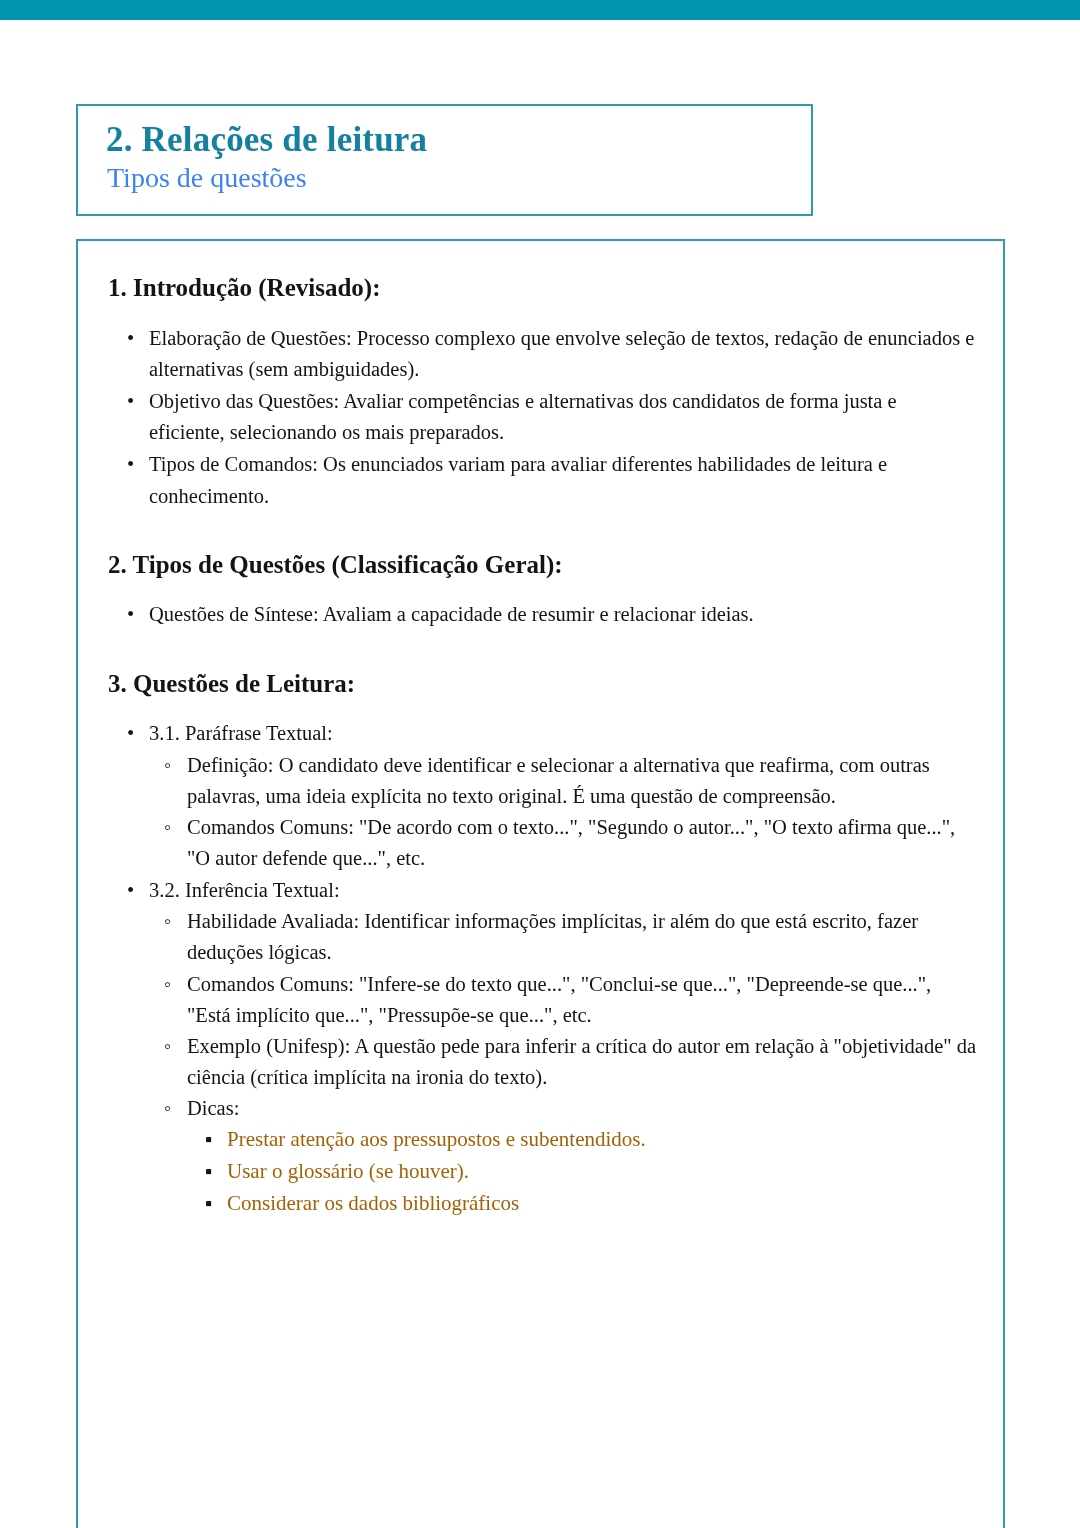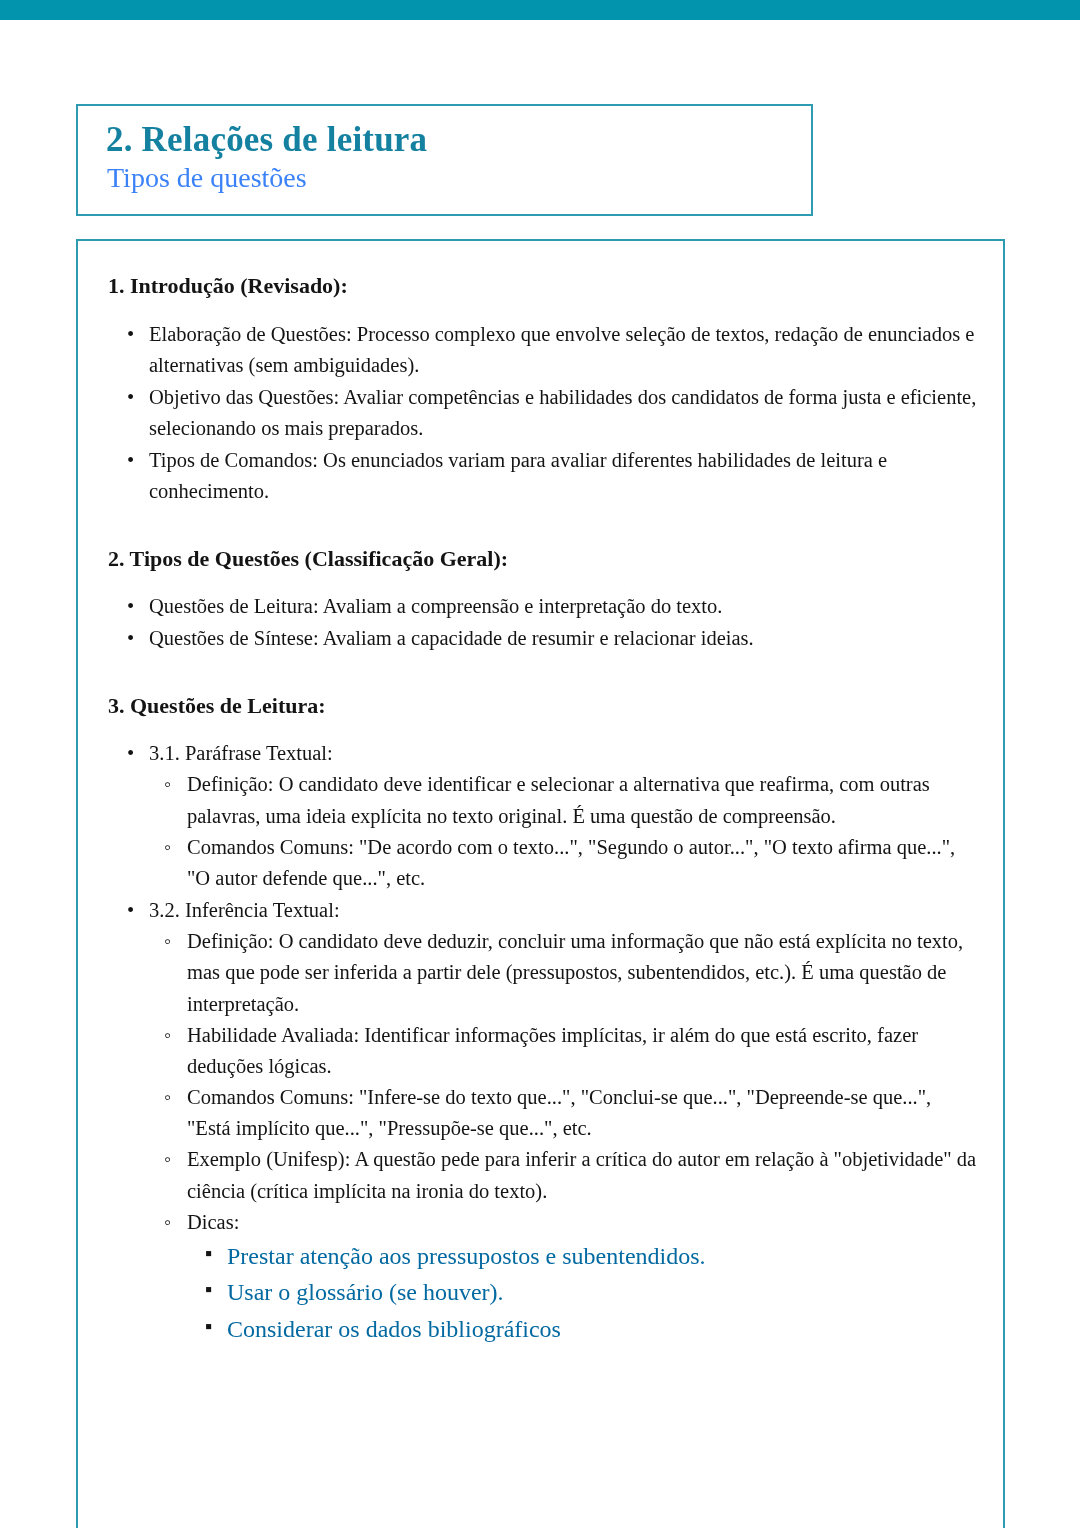--- a/index.html
+++ b/index.html
@@ -80,21 +80,21 @@
     box-sizing: border-box;
     background: #ffffff;
     overflow: hidden;
   }
   .content-inner {
     padding: 30px 26px 0 30px;
   }
 
   
   .section-heading {
-    font-size: 22px;
+    font-size: 25px;
     font-weight: 700;
     color: #141414;
     margin: 0 0 6px 0;
     line-height: 1.35;
   }
   .section-heading.gap {
     margin-top: 36px;
   }
 
   
@@ -144,23 +144,23 @@
   }
 
   ul.lvl3 {
     list-style: none;
     margin: 0;
     padding: 0;
   }
   ul.lvl3 > li {
     position: relative;
     padding-left: 40px;
-    font-size: 24px;
-    line-height: 1.52;
-    color: #0369a1;
+    font-size: 21px;
+    line-height: 1.52;
+    color: #a16207;
   }
   ul.lvl3 > li > .txt::before {
     content: "\25AA";
     position: absolute;
     left: 18px;
     top: 0;
     font-size: 20.5px;
     line-height: 1.52;
     color: #141414;
   }
@@ -181,33 +181,30 @@
 
   <div class="content-card">
     <div class="content-inner">
 
       <div class="section-heading">1. Introdução (Revisado):</div>
       <ul class="lvl1">
         <li>
           <span class="txt">Elaboração de Questões: Processo complexo que envolve seleção de textos, redação de enunciados e alternativas (sem ambiguidades).</span>
         </li>
         <li>
-          <span class="txt">Objetivo das Questões: Avaliar competências e habilidades dos candidatos de forma justa e eficiente, selecionando os mais preparados.</span>
+          <span class="txt">Objetivo das Questões: Avaliar competências e alternativas dos candidatos de forma justa e eficiente, selecionando os mais preparados.</span>
         </li>
         <li>
           <span class="txt">Tipos de Comandos: Os enunciados variam para avaliar diferentes habilidades de leitura e conhecimento.</span>
         </li>
       </ul>
 
       <div class="section-heading gap">2. Tipos de Questões (Classificação Geral):</div>
       <ul class="lvl1">
         <li>
-          <span class="txt">Questões de Leitura: Avaliam a compreensão e interpretação do texto.</span>
-        </li>
-        <li>
           <span class="txt">Questões de Síntese: Avaliam a capacidade de resumir e relacionar ideias.</span>
         </li>
       </ul>
 
       <div class="section-heading gap">3. Questões de Leitura:</div>
       <ul class="lvl1">
 
         <li>
           <span class="txt">3.1. Paráfrase Textual:</span>
           <ul class="lvl2">
@@ -216,23 +213,20 @@
             </li>
             <li>
               <span class="txt">Comandos Comuns: "De acordo com o texto...", "Segundo o autor...", "O texto afirma que...", "O autor defende que...", etc.</span>
             </li>
           </ul>
         </li>
 
         <li>
           <span class="txt">3.2. Inferência Textual:</span>
           <ul class="lvl2">
-            <li>
-              <span class="txt">Definição: O candidato deve deduzir, concluir uma informação que não está explícita no texto, mas que pode ser inferida a partir dele (pressupostos, subentendidos, etc.). É uma questão de interpretação.</span>
-            </li>
             <li>
               <span class="txt">Habilidade Avaliada: Identificar informações implícitas, ir além do que está escrito, fazer deduções lógicas.</span>
             </li>
             <li>
               <span class="txt">Comandos Comuns: "Infere-se do texto que...", "Conclui-se que...", "Depreende-se que...", "Está implícito que...", "Pressupõe-se que...", etc.</span>
             </li>
             <li>
               <span class="txt">Exemplo (Unifesp): A questão pede para inferir a crítica do autor em relação à "objetividade" da ciência (crítica implícita na ironia do texto).</span>
             </li>
             <li>

